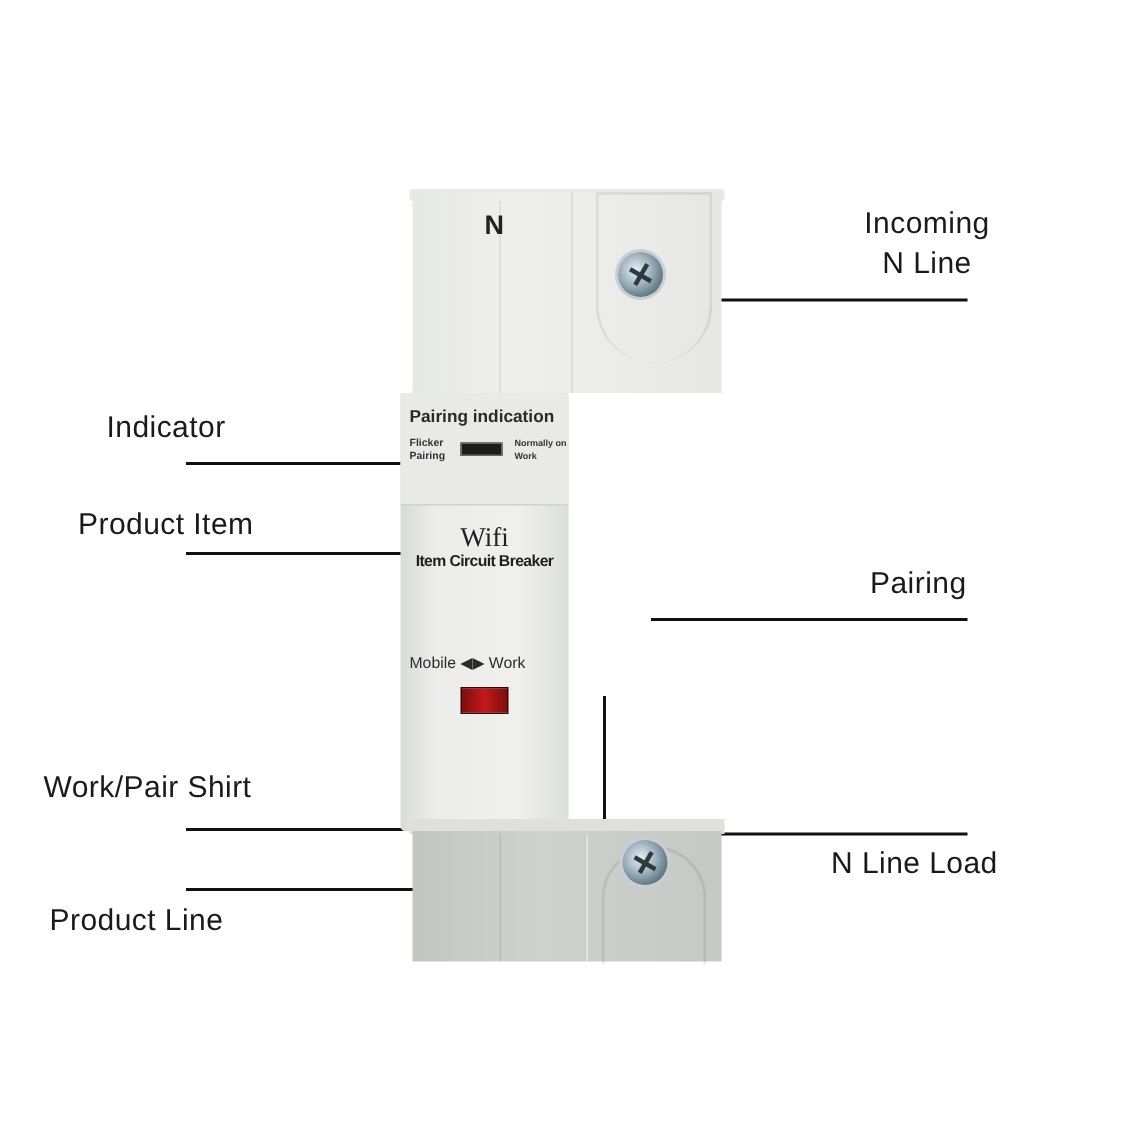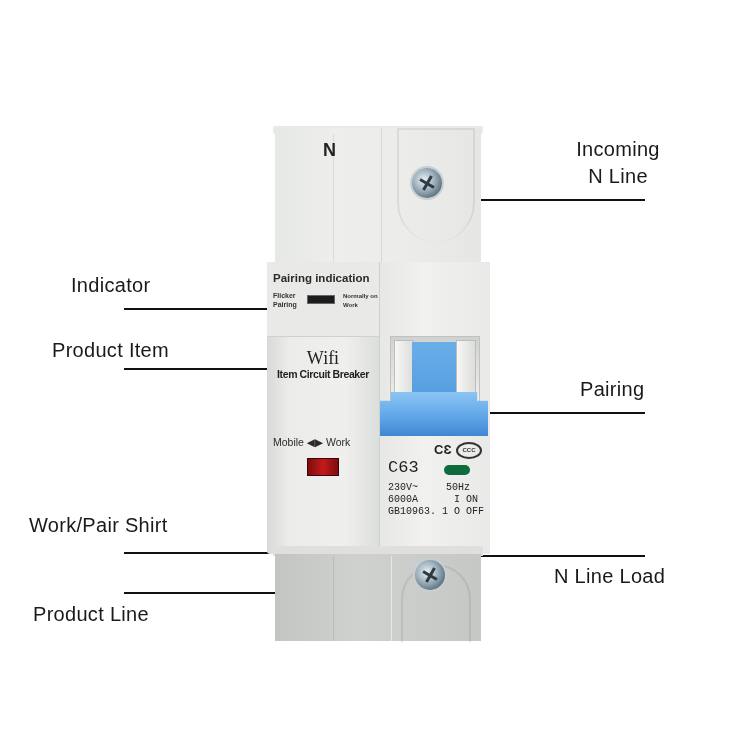--- a/index.html
+++ b/index.html
@@ -110,38 +110,20 @@
     <div class="part led-strip"></div>
     <div class="part tiny" style="left:76px; top:30px; font-size:6px;">Normally on</div>
     <div class="part tiny" style="left:76px; top:39px; font-size:6px;">Work</div>
 
     <div class="part wifi">Wifi</div>
     <div class="part product-name">Item Circuit Breaker</div>
     <div class="part pair-work">Mobile ◀▶ Work</div>
     <div class="part red-btn"></div>
   </div>
 
-  <div class="part right-panel">
-    <div class="part handle-well"></div>
-    <div class="part handle-pillar" style="left:14px; top:78px; width:18px; height:62px;"></div>
-    <div class="part handle-pillar" style="left:76px; top:78px; width:18px; height:62px;"></div>
-    <div class="part handle-core"></div>
-    <div class="part handle-cap"></div>
-
-    <div class="part ce">CƐ</div>
-    <div class="part ccc">CCC</div>
-    <div class="part model">C63</div>
-    <div class="part green-led"></div>
-    <div class="part spec" style="left:8px; top:220px;">230V~</div>
-    <div class="part spec" style="left:66px; top:220px;">50Hz</div>
-    <div class="part spec" style="left:8px; top:232px;">6000A</div>
-    <div class="part spec" style="left:74px; top:232px;">I ON</div>
-    <div class="part spec" style="left:8px; top:244px;">GB10963. 1</div>
-    <div class="part spec" style="left:74px; top:244px;">O OFF</div>
-  </div>
 
   <div class="part bottom-rail"></div>
   <div class="part bottom-block"></div>
   <div class="part seam" style="left:58px; top:428px; height:85px;"></div>
   <div class="part seam" style="left:116px; top:428px; height:85px; background:rgba(255,255,255,0.5);"></div>
   <div class="part terminal-arc" style="left:126px; top:436px; width:66px; height:77px; border-radius:40px 40px 0 0; border:2px solid rgba(0,0,0,0.08); border-bottom:none;"></div>
   <div class="part screw" style="left:140px; top:432px;"></div>
 </div>
 
 </body></html>

